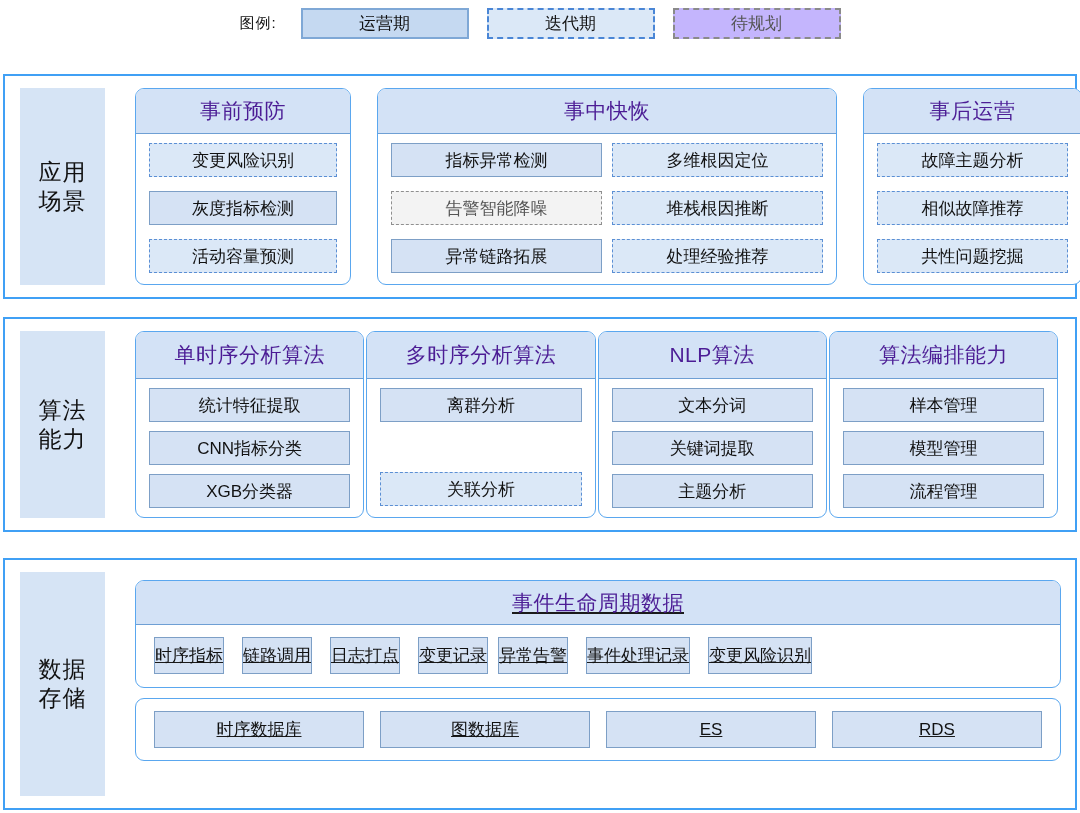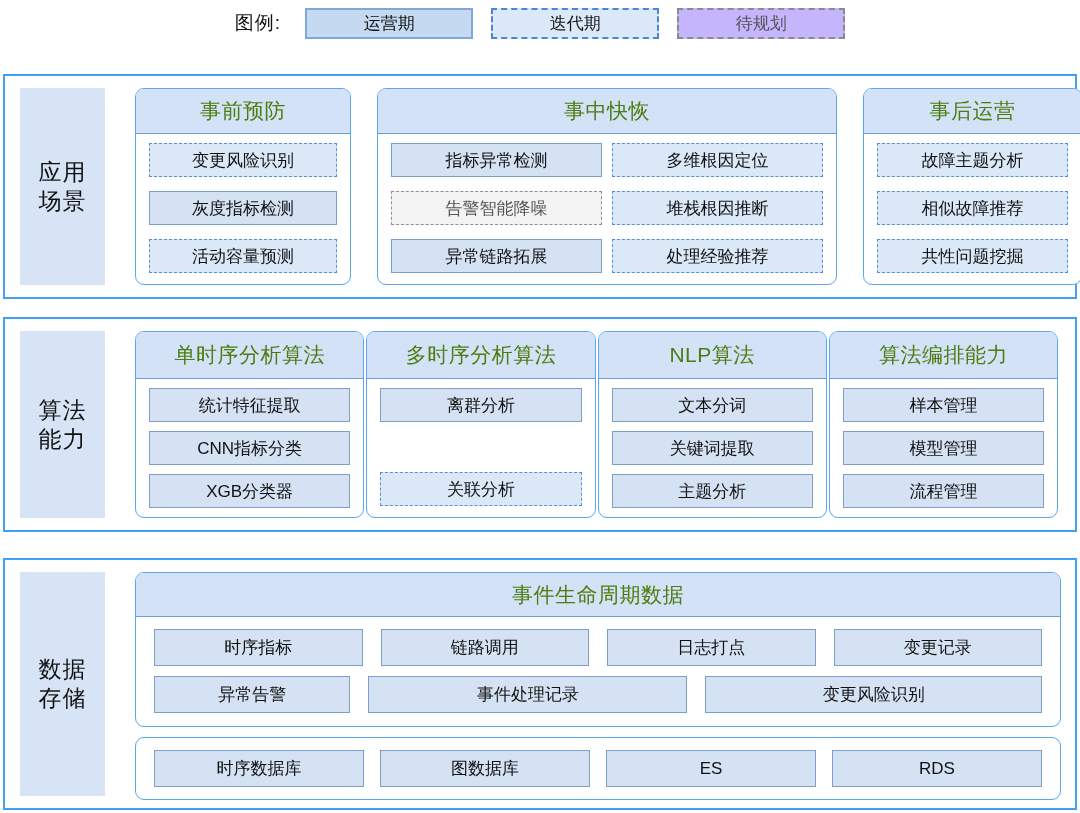--- a/index.html
+++ b/index.html
@@ -26,21 +26,21 @@
     position: absolute;
     left: 0; top: 0;
     width: 1080px;
     height: 46px;
     display: flex;
     align-items: center;
     justify-content: center;
     gap: 18px;
   }
   .legend-label {
-    font-size: 19px;
+    font-size: 15px;
     color: #111;
     margin-right: 6px;
     letter-spacing: 1px;
   }
   .legend-chip {
     width: 168px;
     height: 31px;
     display: flex;
     align-items: center;
     justify-content: center;
@@ -112,21 +112,21 @@
     box-sizing: border-box;
   }
   .card-head {
     background: #d3e2f6;
     border-bottom: 1.6px solid #6e9fd4;
     height: 44px;
     display: flex;
     align-items: center;
     justify-content: center;
     font-size: 21px;
-    color: #4d7c0f;
+    color: #4c1d95;
     letter-spacing: 0.5px;
     flex: 0 0 auto;
   }
   .card-body {
     flex: 1 1 auto;
     padding: 9px 13px 11px 13px;
     display: flex;
     gap: 10px;
     box-sizing: border-box;
   }
@@ -172,26 +172,27 @@
 
   
   #section-algo .section-body { gap: 2px; padding-left: 26px; padding-right: 17px; }
   #section-algo .card { flex: 1 1 0; }
   #section-algo .card-head { height: 46px; }
 
   
   #section-data .section-body {
     flex-direction: column;
     gap: 10px;
-    padding: 12px 14px 12px 26px;
+    padding: 20px 14px 12px 26px;
+    text-decoration: underline;
   }
   #card-lifecycle { flex: 0 0 auto; }
   #card-lifecycle .card-head { height: 43px; }
   #card-lifecycle .card-body {
-    flex-direction: column;
+    flex-direction: row;
     padding: 12px 18px 13px 18px;
   }
   .grid-row { display: flex; gap: 18px; }
   .grid-row .chip { height: 37px; font-size: 17px; }
   .grid-row .chip { flex: 1 1 0; }
 
   #card-db {
     flex: 0 0 auto;
     border-radius: 9px;
   }

